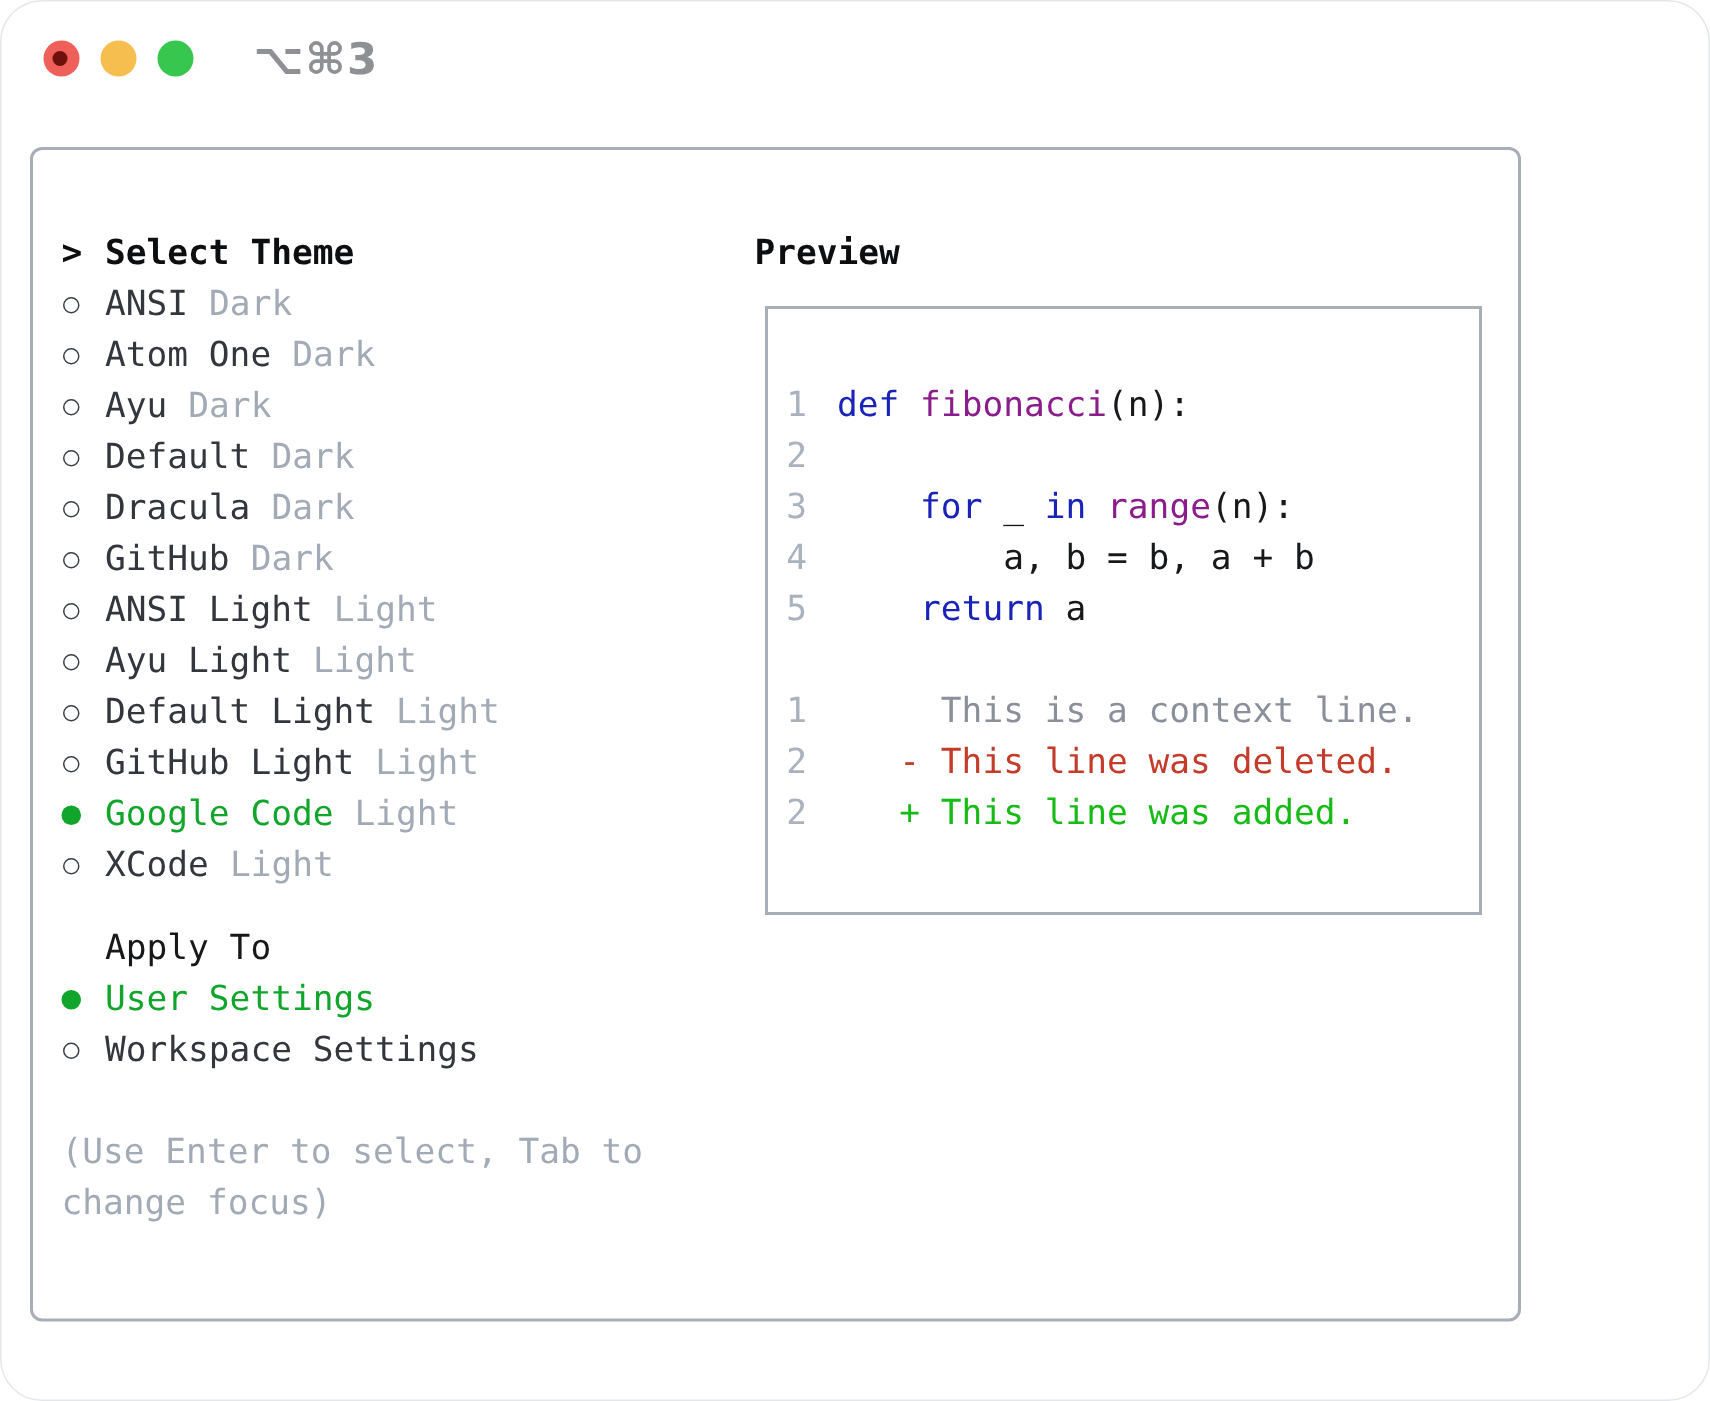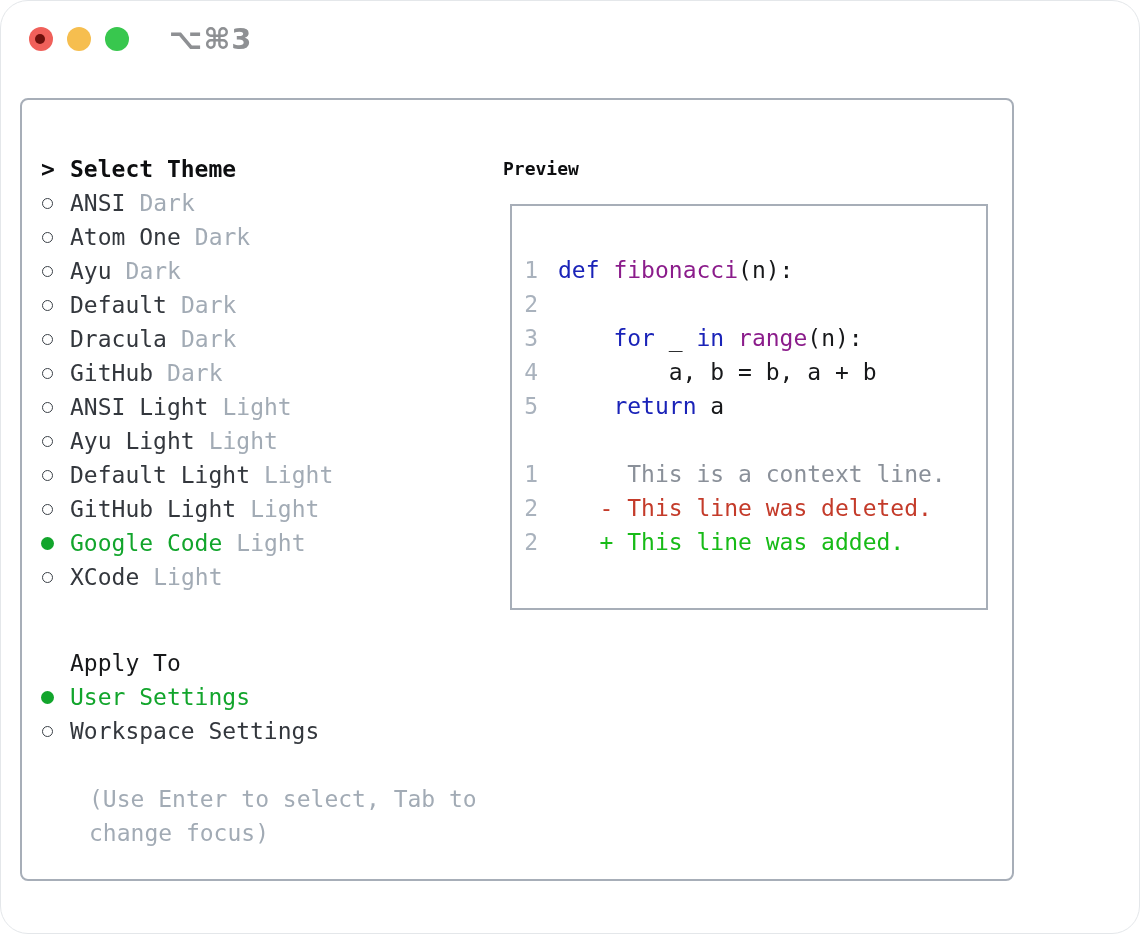--- a/index.html
+++ b/index.html
@@ -25,28 +25,28 @@
   .left-col{position:absolute;left:19px;top:52px;width:432px;font-size:23px;color:var(--text-dark);}
   .row{display:flex;align-items:center;height:34px;line-height:34px;white-space:pre;}
   .bullet{width:29px;flex:0 0 29px;display:flex;align-items:center;}
   .prefix{font-weight:700;color:#0d0e10;}
   .hdr{font-weight:700;color:#0d0e10;}
   .ring{width:11px;height:11px;border:1.5px solid #3a4047;border-radius:50%;margin-left:1px;}
   .seldot{width:13px;height:13px;border-radius:50%;background:var(--accent-green);}
   .t-name{color:var(--text-dark);text-align:center;}
   .t-name.selected{color:var(--accent-green);}
   .t-variant{color:var(--muted-gray);margin-left:14px;}
-  .apply-section{margin-top:52px;}
+  .apply-section{margin-top:21px;}
   .apply-label{color:#17181a;}
   .opt-label{color:var(--text-dark);}
   .opt-label.selected{color:var(--accent-green);}
-  .hint{margin-top:34px;width:430px;line-height:34px;color:var(--muted-gray);margin-left:48px;}
+  .hint{margin-top:34px;width:430px;line-height:34px;color:var(--muted-gray);}
 
   
-  .preview-header{position:absolute;left:481px;top:52px;line-height:34px;font-size:18px;font-weight:700;color:#0d0e10;}
+  .preview-header{position:absolute;left:481px;top:52px;line-height:34px;font-size:23px;font-weight:700;color:#0d0e10;}
   .preview-box{position:absolute;left:488px;top:104px;width:478px;height:406px;border:2px solid var(--border-gray);background:#fff;
                padding:47px 0 0 12px;font-size:23px;}
   .cline{display:flex;height:34px;line-height:34px;}
   .gutter{width:14px;flex:0 0 14px;margin-right:20px;color:var(--gutter-gray);text-align:right;}
   .content{white-space:pre;color:#17181a;}
   .tok-kw{color:var(--keyword-blue);}
   .tok-fn{color:var(--function-purple);}
   .tok-num{color:var(--number-teal);}
   .tok-plain{color:#17181a;}
   .spacer{height:34px;}

